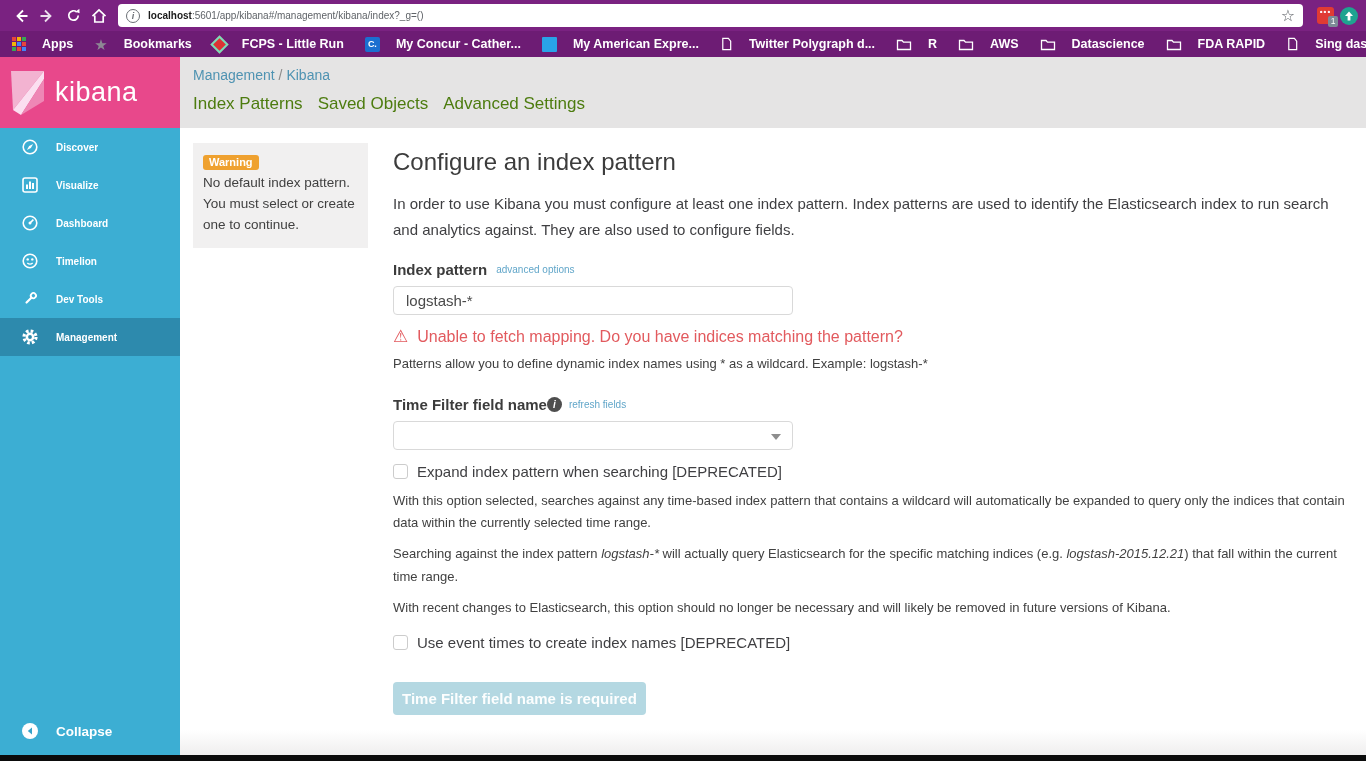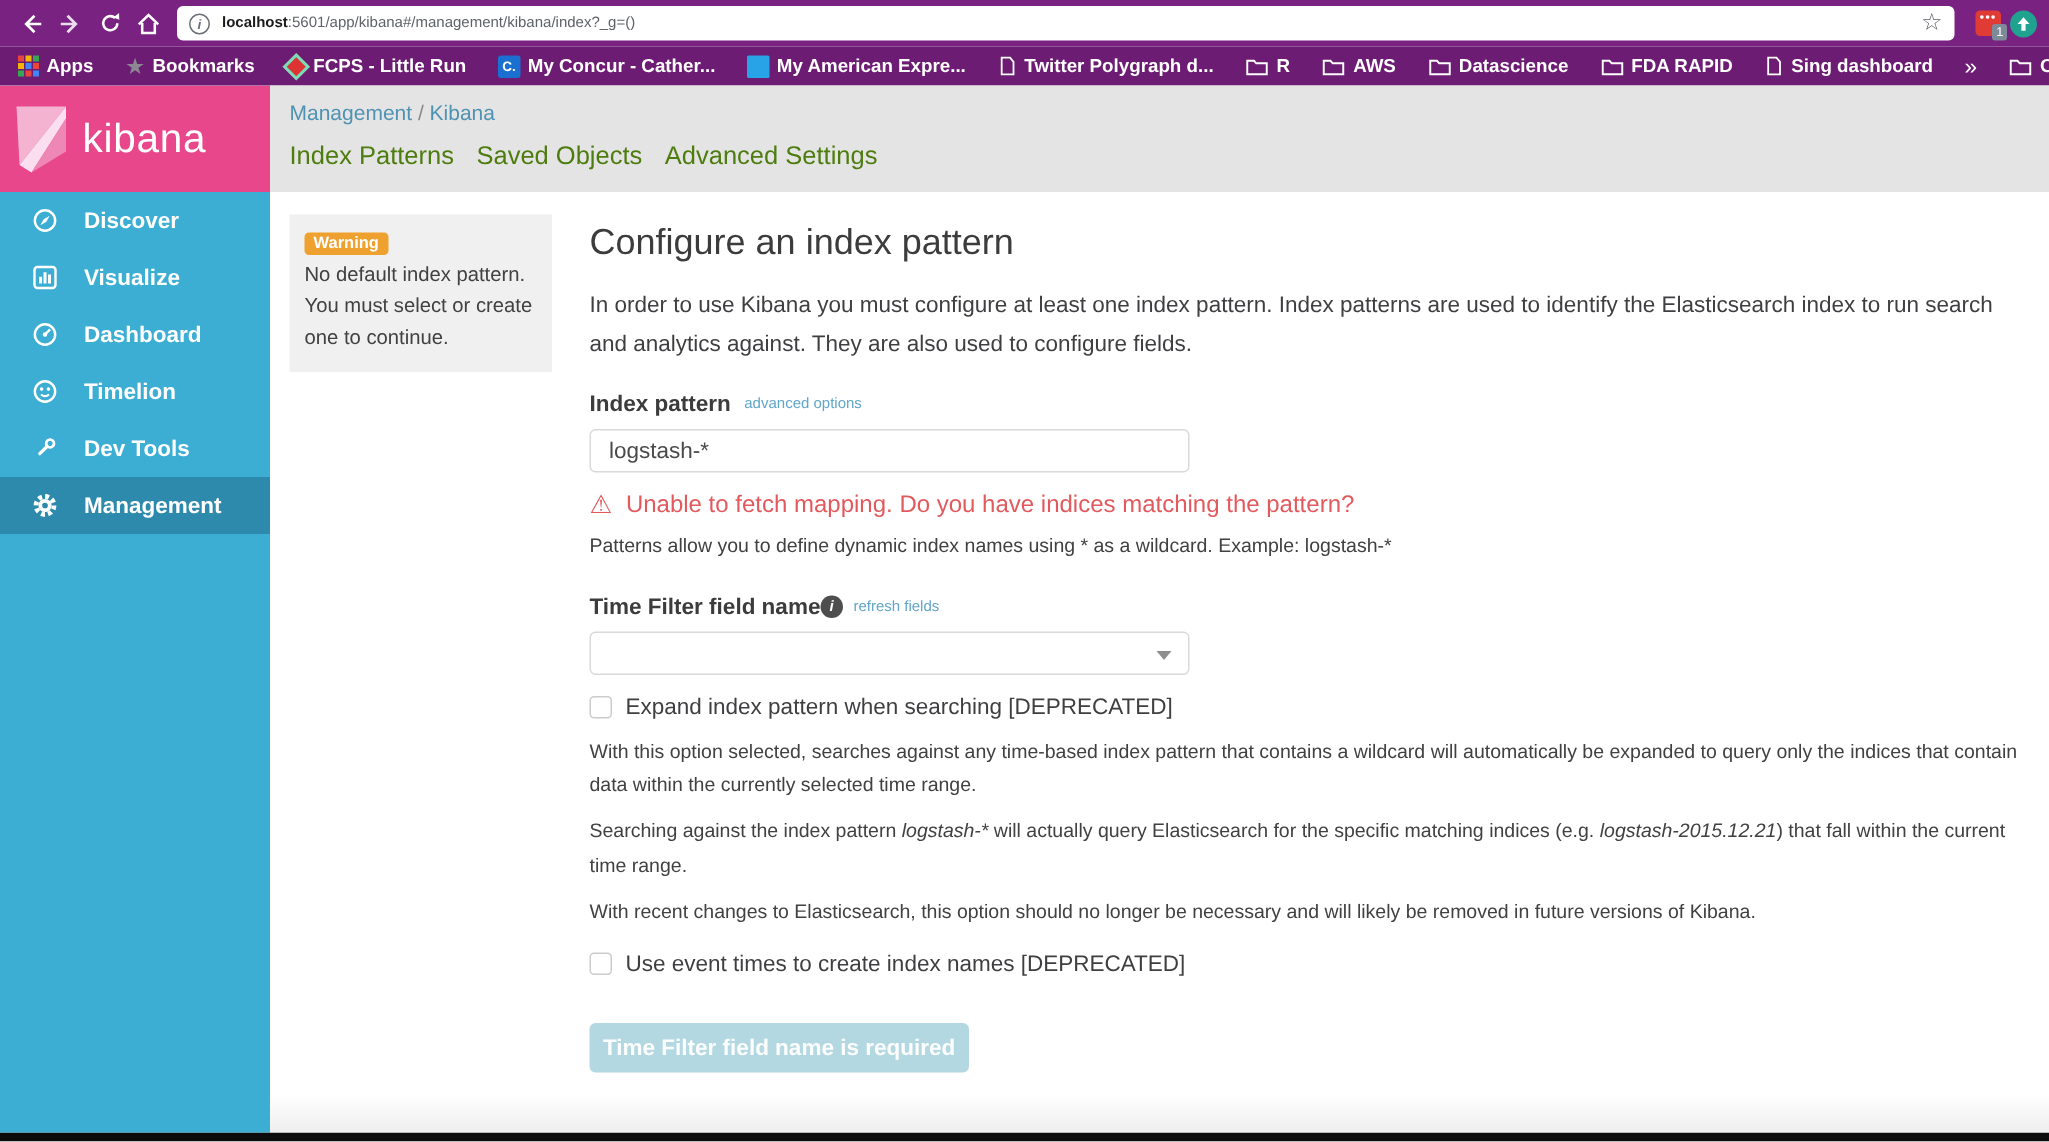--- a/index.html
+++ b/index.html
@@ -18,41 +18,41 @@
   .url-text b { color:#1b1b1b; font-weight:700; }
   .star-glyph { color:#5f6368; font-size:16px; line-height:1; }
   .ext { position:relative; margin-left:6px; flex:0 0 auto; }
   .ext-red { width:17px; height:17px; background:#e03b34; border-radius:3px; display:flex; align-items:flex-start;
     justify-content:center; color:#fff; font-size:8px; letter-spacing:1px; font-weight:700; }
   .ext-badge { position:absolute; right:-4px; bottom:-3px; background:#7d8a97; color:#fff; font-size:8.5px;
     padding:0 2.5px; border-radius:2px; line-height:11px; }
   .ext-teal { width:18px; height:18px; background:#1fa390; border-radius:50%; display:flex; align-items:center; justify-content:center; }
 
   .bm-row { height:26px; background:#6d1c74; display:flex; align-items:center; padding:0 12px; gap:21px; }
-  .bm { display:flex; align-items:center; gap:5px; color:#fff; font-size:12.5px; font-weight:600; white-space:nowrap; }
+  .bm { display:flex; align-items:center; gap:16px; color:#fff; font-size:12.5px; font-weight:600; white-space:nowrap; }
   .bm .glyph { line-height:1; }
   .apps-grid { display:grid; grid-template-columns:repeat(3,4px); grid-template-rows:repeat(3,4px); gap:1px; }
   .apps-grid i { display:block; }
   .bm-star { color:#8d8794; font-size:15px; }
   .fcps { width:13px; height:13px; transform:rotate(45deg); background:#d33; border:2px solid #7db; }
   .concur { width:15px; height:15px; background:#1b6fd0; border-radius:2px; color:#fff; font-size:9px; font-weight:700;
     display:flex; align-items:center; justify-content:center; }
   .amex { width:15px; height:15px; background:#29a3e8; border-radius:1px; }
   .bm-chev { margin-left:auto; color:#fff; font-size:15px; font-weight:400; }
 
   
   .app { display:flex; height:698px; }
   .bottom-edge { height:6px; background:#0b0b0b; }
 
   
   .sidebar { width:180px; background:#3caed3; position:relative; flex:0 0 auto; }
   .brand { height:71px; background:#e8488b; display:flex; align-items:center; padding-left:9px; }
   .brand-word { color:#fff; font-size:27px; font-weight:500; margin-left:8px; letter-spacing:0.5px; }
   .nav-item { height:38px; display:flex; align-items:center; padding-left:21px; gap:17px;
-    color:#fff; font-size:15px; font-weight:600; cursor:pointer; }
+    color:#fff; font-size:10px; font-weight:600; cursor:pointer; }
   .nav-item.active { background:#2d8aad; }
   .collapse { position:absolute; left:0; bottom:6px; width:100%; height:36px; display:flex; align-items:center;
     padding-left:21px; gap:17px; color:#fff; font-size:13.5px; font-weight:600; }
 
   
   .main { flex:1; display:flex; flex-direction:column; min-width:0; }
   .page-header { height:71px; background:#e5e4e4; padding:10px 0 0 13px; }
   .breadcrumb { font-size:14px; color:#8a8a8a; }
   .breadcrumb .crumb { color:#4f93b2; cursor:pointer; }
   .tabs { display:flex; gap:15px; margin-top:11px; }
@@ -268,20 +268,27 @@
       <span>Dev Tools</span>
     </div>
     <div class="nav-item active">
       <svg width="18" height="18" viewBox="0 0 18 18">
         <circle cx="9" cy="9" r="6" fill="none" stroke="#fff" stroke-width="3.2" stroke-dasharray="2.6 2.1"></circle>
         <path fill-rule="evenodd" fill="#fff" d="M9,4.6 A4.4,4.4 0 1,0 9,13.4 A4.4,4.4 0 1,0 9,4.6 M9,7.1 A1.9,1.9 0 1,1 9,10.9 A1.9,1.9 0 1,1 9,7.1"></path>
       </svg>
       <span>Management</span>
     </div>
 
+    <div class="collapse">
+      <svg width="18" height="18" viewBox="0 0 18 18">
+        <circle cx="9" cy="9" r="8" fill="#fff"></circle>
+        <polygon points="11,5.4 6.8,9 11,12.6" fill="#36a3c9"></polygon>
+      </svg>
+      <span>Collapse</span>
+    </div>
   </div>
 
   <div class="main">
     <div class="page-header">
       <div class="breadcrumb">
         <span class="crumb">Management</span>
         <span>/</span>
         <span class="crumb">Kibana</span>
       </div>
       <div class="tabs">

